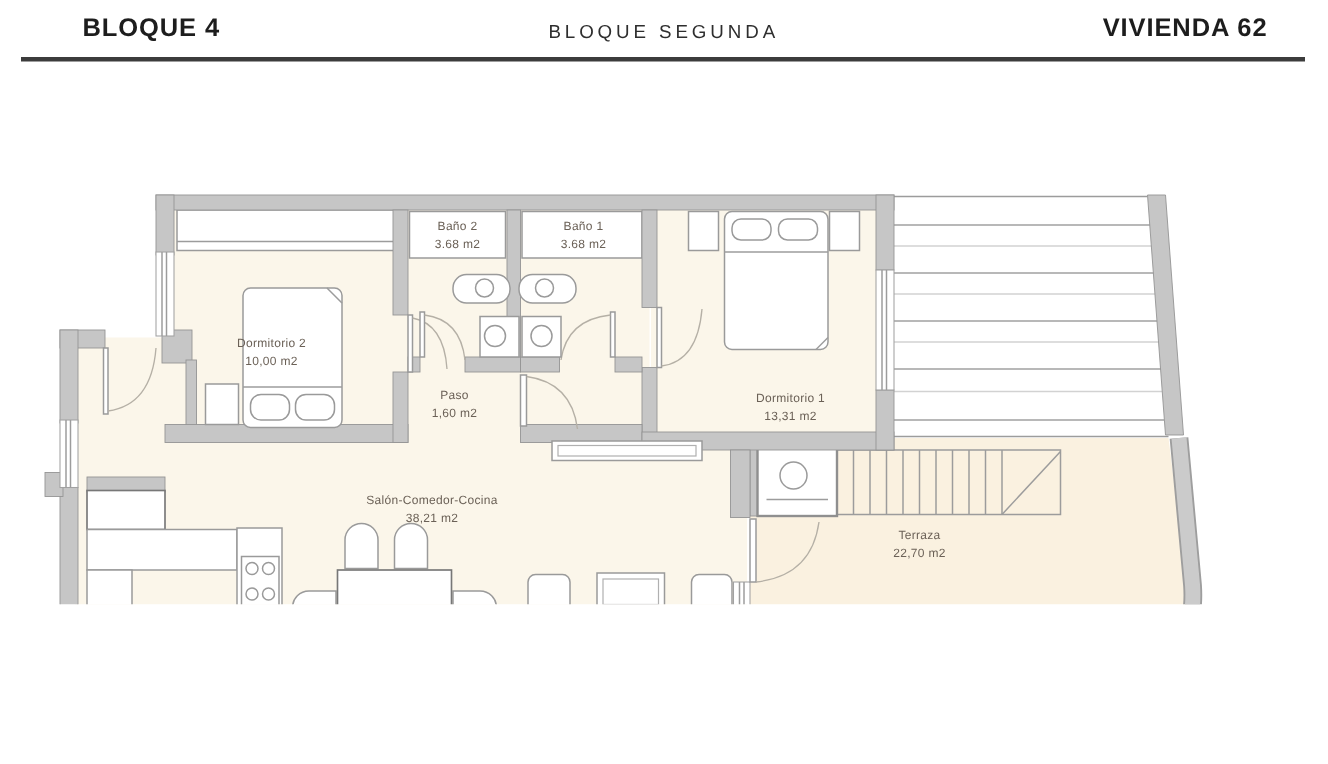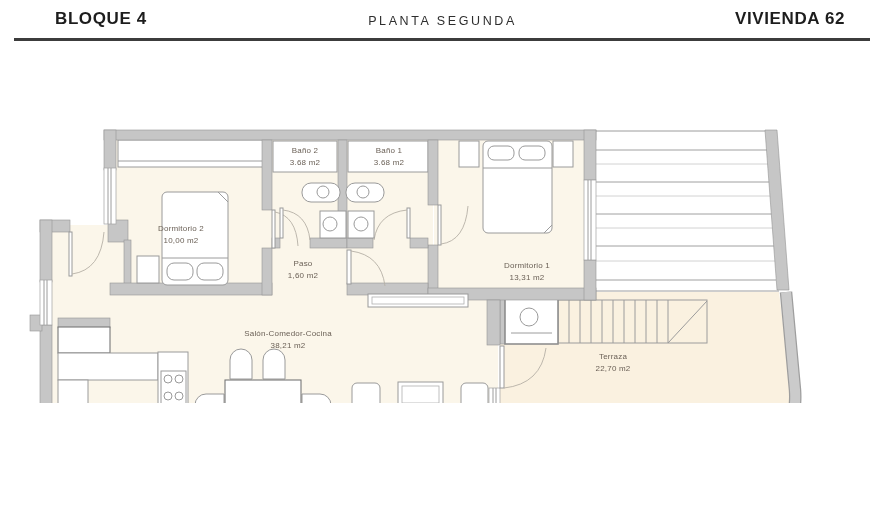--- a/index.html
+++ b/index.html
@@ -25,21 +25,21 @@
   .arc{fill:none;stroke:#b5b0a6;stroke-width:.9;}
   .lbl{font-family:"Liberation Sans",sans-serif;font-size:8px;fill:#6b6157;
        text-anchor:middle;letter-spacing:.2px;}
 </style>
 </head>
 <body>
 
 <div class="stage">
 
   <div class="hdr-left">BLOQUE 4</div>
-  <div class="hdr-center">PLANTA SEGUNDA</div>
+  <div class="hdr-center">BLOQUE SEGUNDA</div>
   <div class="hdr-right">VIVIENDA 62</div>
   <div class="rule"></div>
 
   <svg class="plan" width="885" height="509" viewBox="0 0 885 509">
 
     <g>
       <rect x="110" y="138" width="162" height="150" fill="#fbf6ea"></rect>
       <rect x="268" y="138" width="165" height="110" fill="#fbf6ea"></rect>
       <rect x="265" y="245" width="175" height="50" fill="#fbf6ea"></rect>
       <rect x="434" y="138" width="156" height="158" fill="#fbf6ea"></rect>

